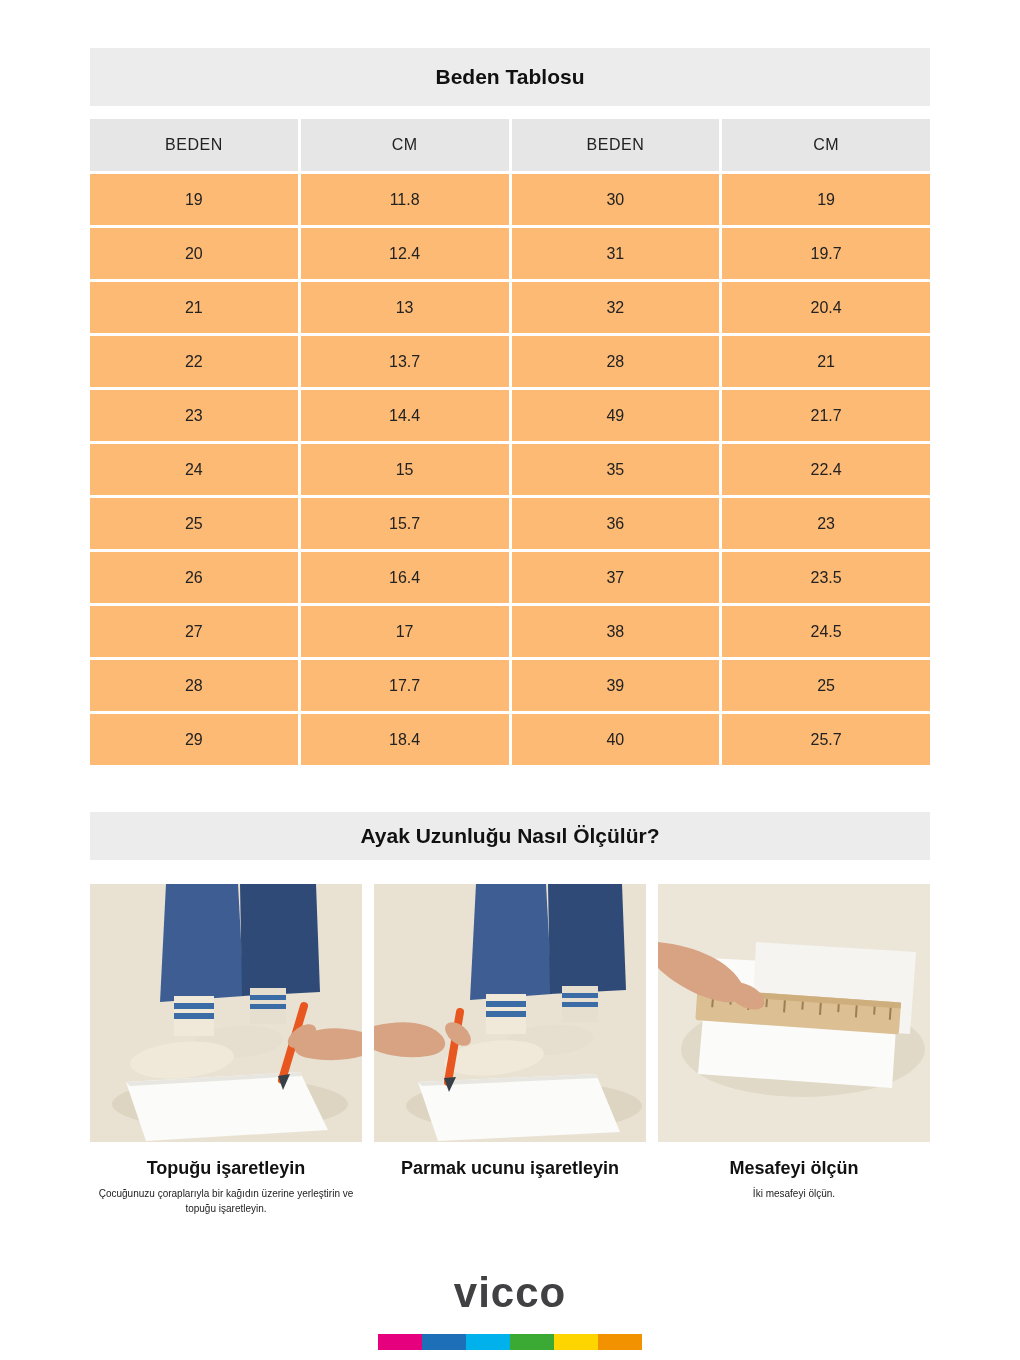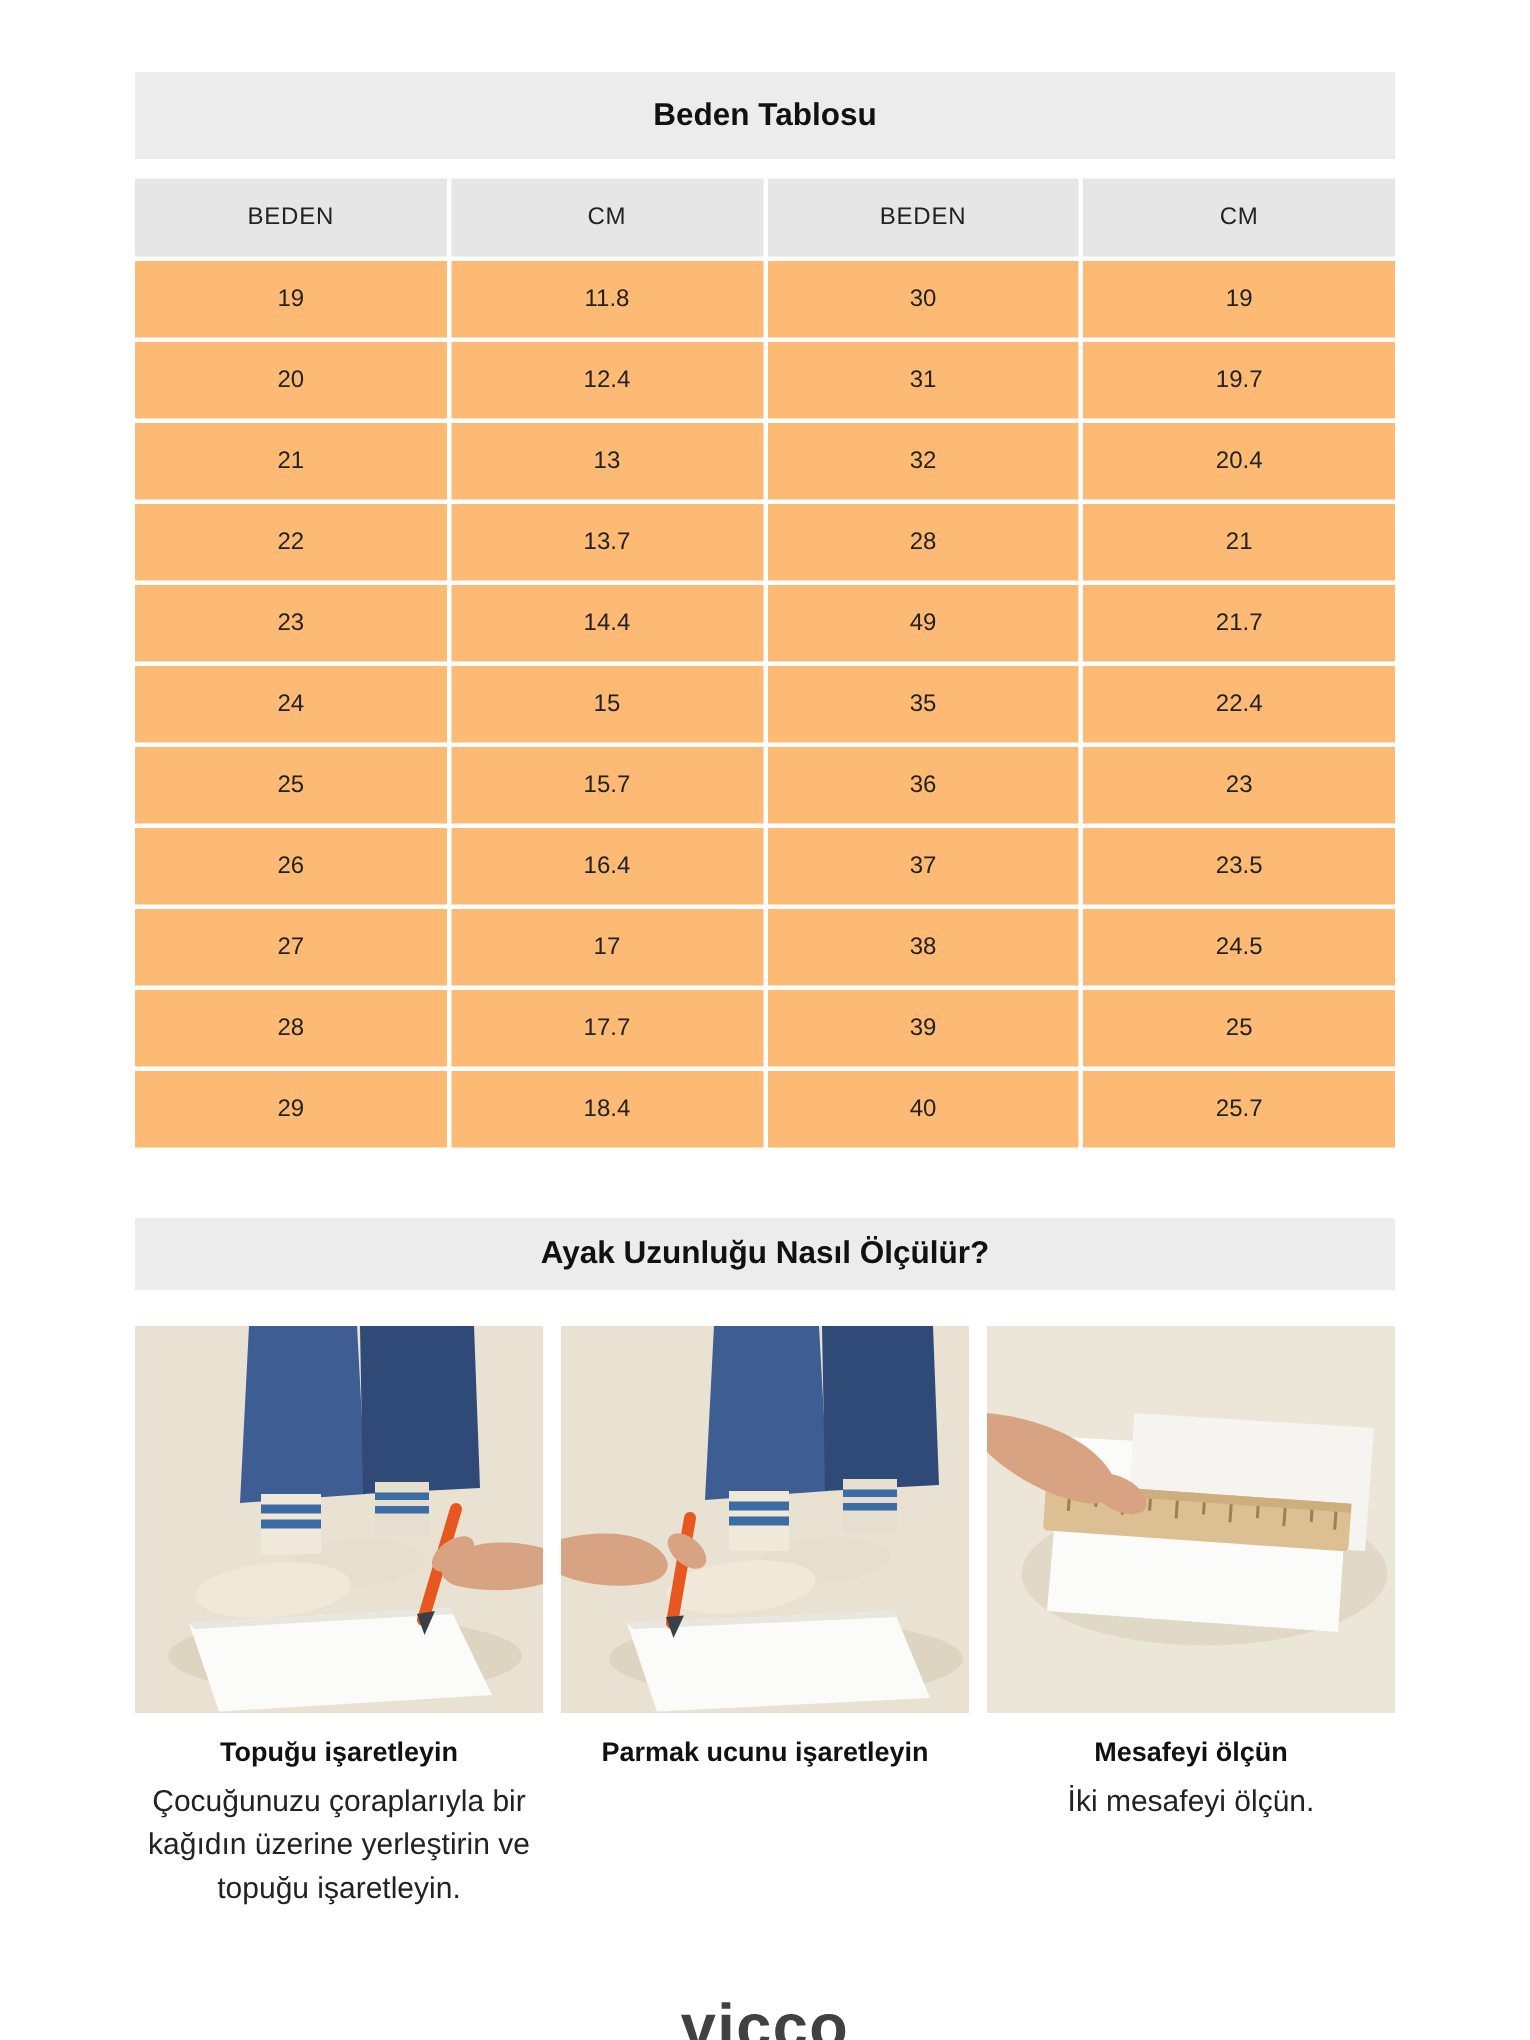--- a/index.html
+++ b/index.html
@@ -73,21 +73,21 @@
   }
   .card-title {
     margin: 16px 0 8px 0;
     font-size: 18px;
     font-weight: bold;
     text-align: center;
     color: #111111;
   }
   .card-desc {
     margin: 0;
-    font-size: 20px;
+    font-size: 10px;
     line-height: 1.45;
     text-align: center;
     color: #222222;
     padding: 0 6px;
   }
 
   .footer {
     margin-top: 56px;
     text-align: center;
   }

